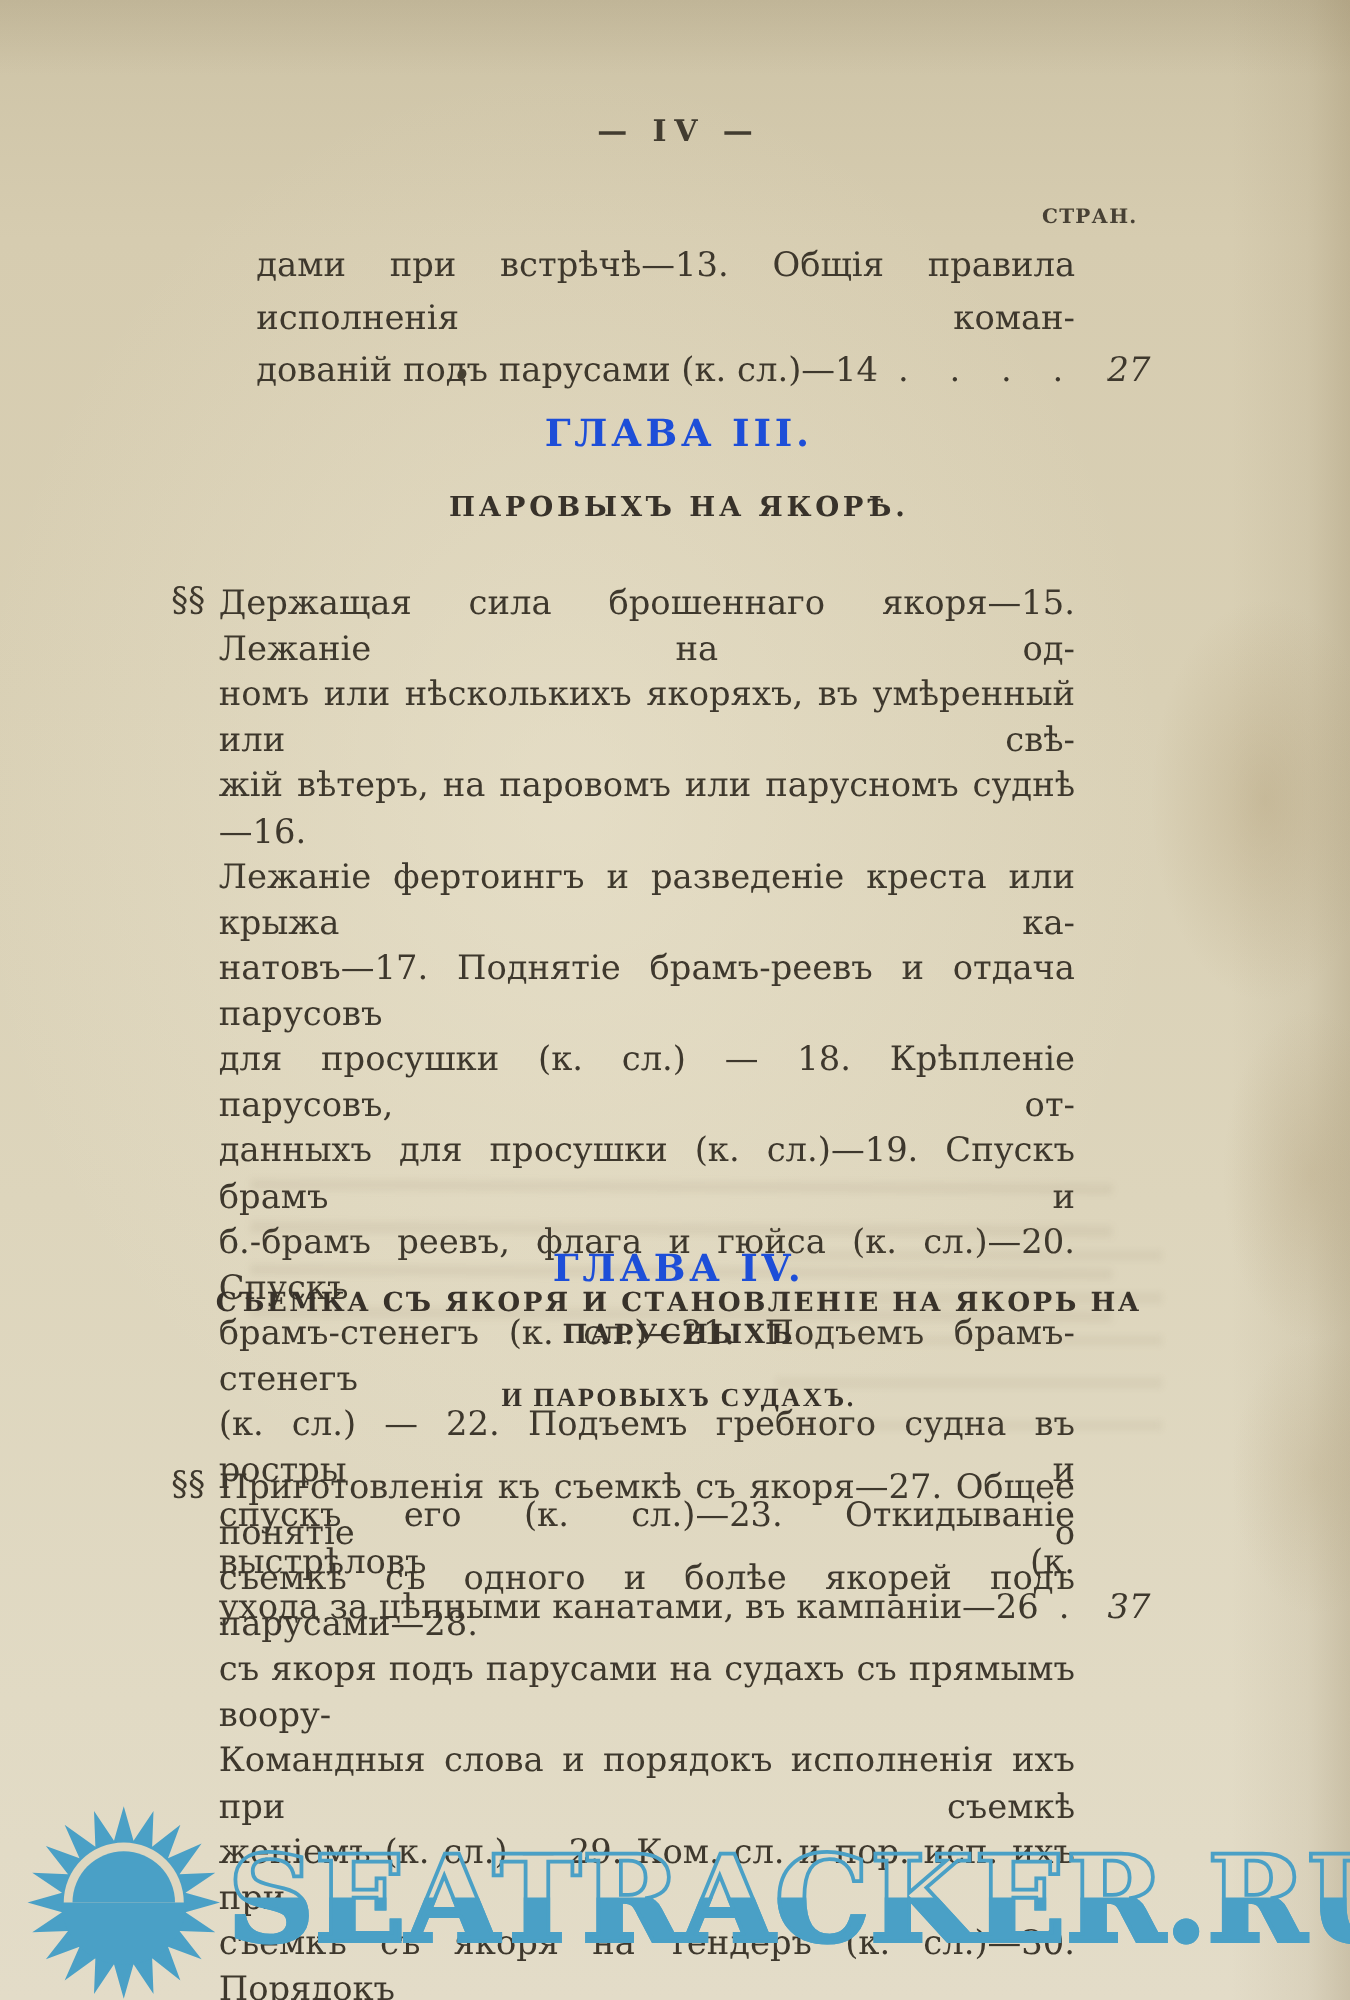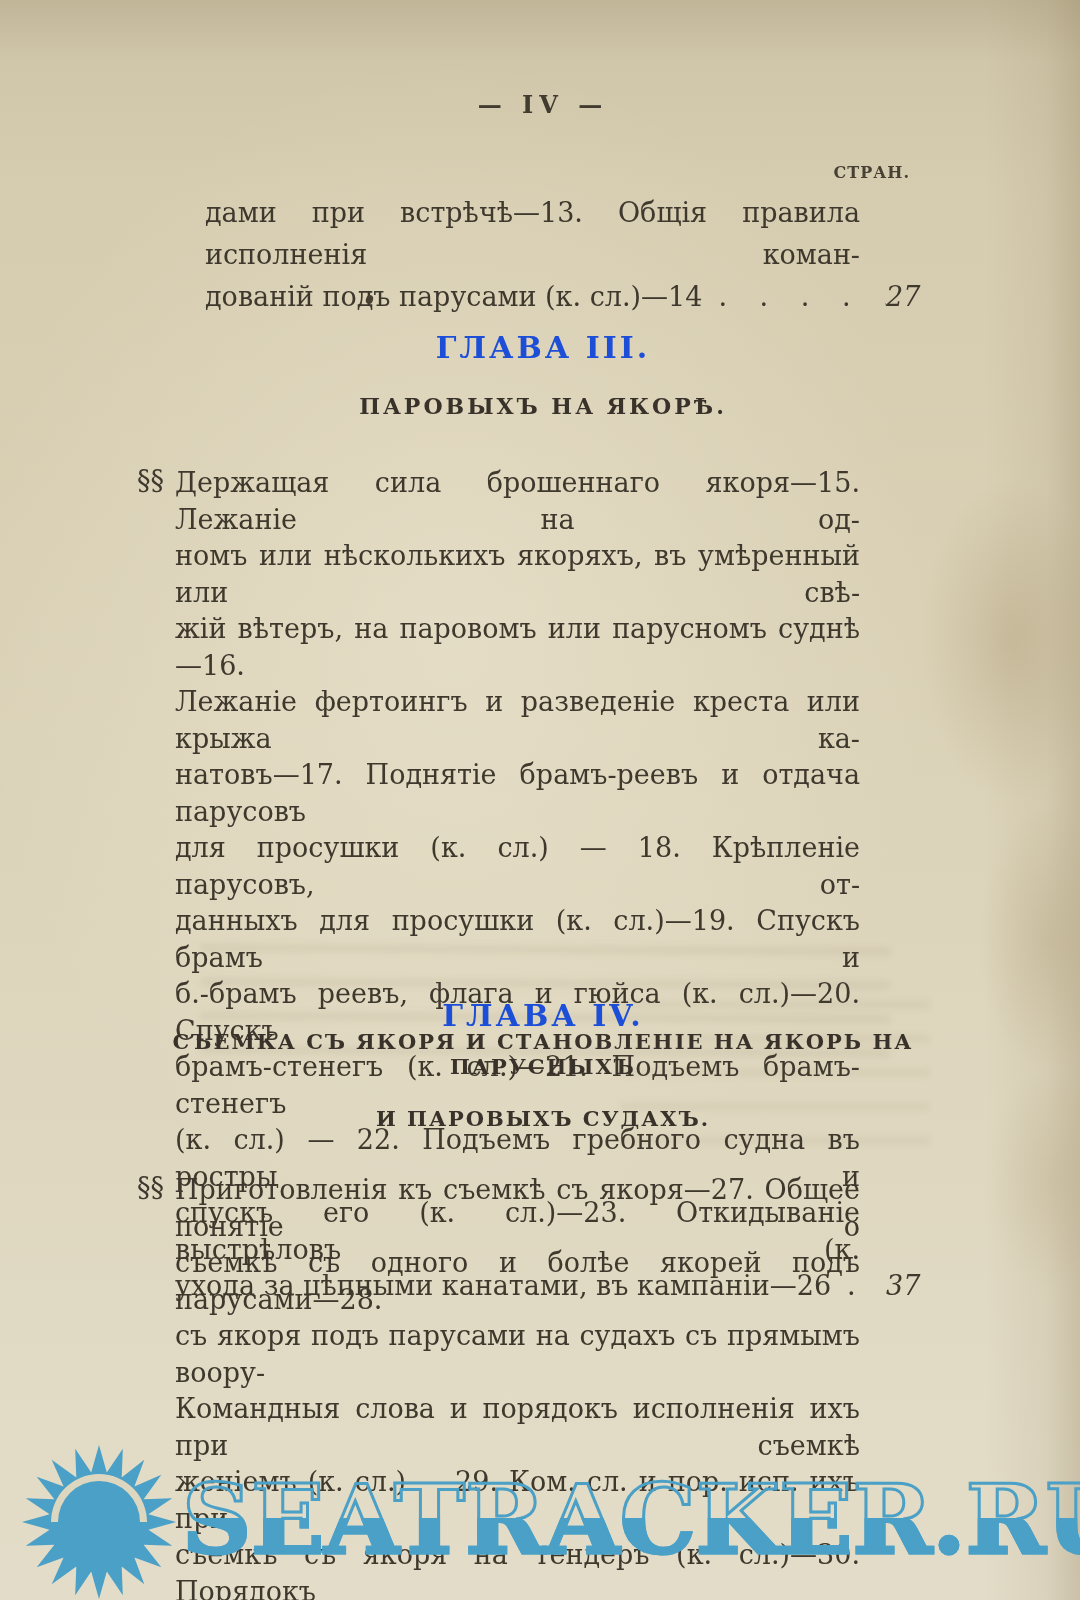--- a/index.html
+++ b/index.html
@@ -114,21 +114,21 @@
       <span class="dots">.  .  .</span>
       <span class="pg">37</span>
     </div>
   </div>
 
 <div class="abs bleed" style="left:200px;top:945px;width:690px;height:125px;transform:rotate(.3deg);"></div>
 <div class="abs bleed" style="left:620px;top:1000px;width:310px;height:145px;opacity:.45;"></div>
 
 <div class="abs chap-title" style="top:998px;">ГЛАВА IV.</div>
 <div class="abs chap-sub small" style="top:1029px;">СЪЕМКА СЪ ЯКОРЯ И СТАНОВЛЕНІЕ НА ЯКОРЬ НА ПАРУСНЫХЪ</div>
-<div class="abs chap-sub small" style="top:1106px;">И ПАРОВЫХЪ СУДАХЪ.</div>
+<div class="abs chap-sub small" style="top:1106px;font-family:Liberation Serif, serif;">И ПАРОВЫХЪ СУДАХЪ.</div>
 <div class="abs marker" style="left:137px;top:1172px;">§§</div>
 <div class="abs para" style="left:175px;top:1172px;width:757px;">
     <div class="tline">
       <span class="tx">Приготовленія къ съемкѣ съ якоря—27. Общее понятіе о</span>
     </div>
     <div class="tline">
       <span class="tx">съемкѣ съ одного и болѣе якорей подъ парусами—28.</span>
     </div>
     <div class="tline">
       <span class="tx">съ якоря подъ парусами на судахъ съ прямымъ воору-</span>

